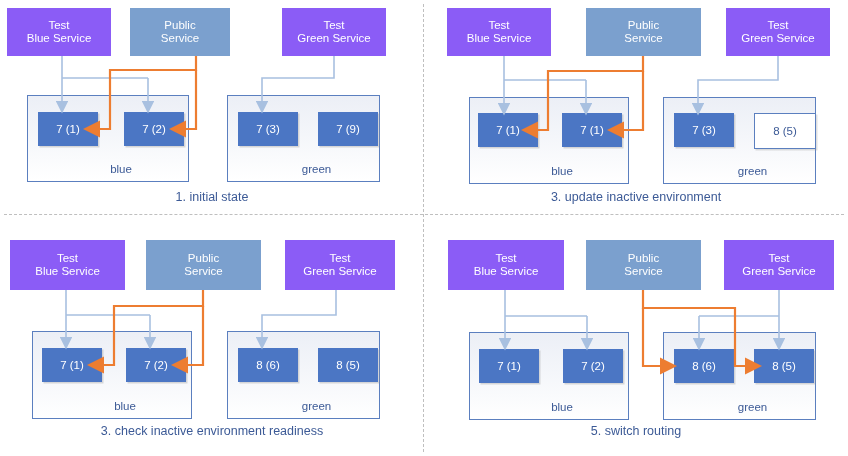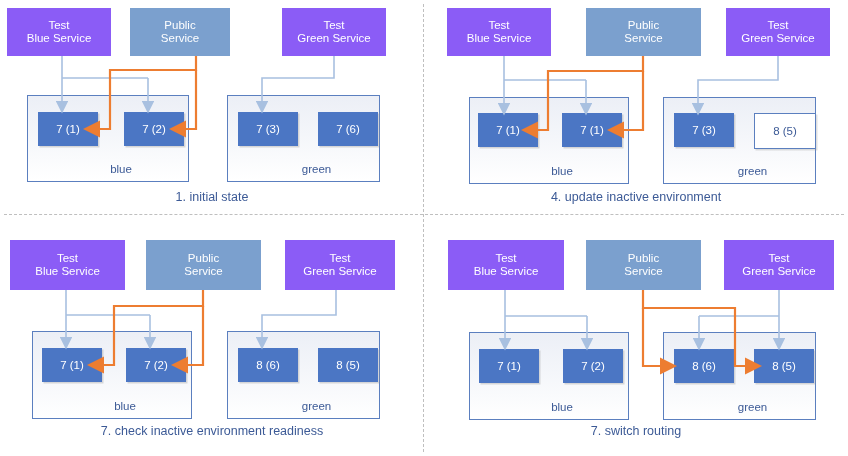--- a/index.html
+++ b/index.html
@@ -68,21 +68,21 @@
   <div class="node filled" style="left:38px;top:112px;">
       <span>7 (1)</span>
     </div>
   <div class="node filled" style="left:124px;top:112px;">
       <span>7 (2)</span>
     </div>
   <div class="node filled" style="left:238px;top:112px;">
       <span>7 (3)</span>
     </div>
   <div class="node filled" style="left:318px;top:112px;">
-      <span>7 (6)</span>
+      <span>7 (9)</span>
     </div>
 
   <svg class="layer">
     <defs>
       <marker id="bArrow1" markerWidth="8" markerHeight="8" refX="2" refY="4" orient="auto">
         <path d="M0,0 L8,4 L0,8 z" fill="#a8c0e0"></path>
       </marker>
       <marker id="oArrow1" markerWidth="8" markerHeight="8" refX="2" refY="4" orient="auto">
         <path d="M0,0 L8,4 L0,8 z" fill="#ed7d31"></path>
       </marker>
@@ -155,21 +155,21 @@
       <path d="M80,56 L80,80 L162,80 M80,80 L80,106" marker-end="url(#bArrow2)"></path>
       <path d="M162,80 L162,106" marker-end="url(#bArrow2)"></path>
       <path d="M354,56 L354,80 L274,80 L274,106" marker-end="url(#bArrow2)"></path>
     </g>
     <g stroke="#ed7d31" stroke-width="2.2" fill="none">
       <path d="M219,56 L219,71 L124,71 L124,130 L110,130" marker-end="url(#oArrow2)"></path>
       <path d="M219,71 L219,130 L196,130" marker-end="url(#oArrow2)"></path>
     </g>
   </svg>
 
-  <div class="caption" style="top:190px;">4. update inactive environment</div>
+  <div class="caption" style="top:190px;">3. update inactive environment</div>
 </div>
 
 <div class="quad q3">
 
   <div class="svc light" style="left:10px;top:12px;width:115px;height:50px;">
     <div>
       <div>Test</div>
       <div>Blue Service</div>
     </div>
   </div>
@@ -219,21 +219,21 @@
       <path d="M66,62 L66,87 L150,87 M66,87 L66,112" marker-end="url(#bArrow3)"></path>
       <path d="M150,87 L150,112" marker-end="url(#bArrow3)"></path>
       <path d="M336,62 L336,87 L262,87 L262,112" marker-end="url(#bArrow3)"></path>
     </g>
     <g stroke="#ed7d31" stroke-width="2.2" fill="none">
       <path d="M203,62 L203,78 L114,78 L114,137 L100,137" marker-end="url(#oArrow3)"></path>
       <path d="M203,78 L203,137 L184,137" marker-end="url(#oArrow3)"></path>
     </g>
   </svg>
 
-  <div class="caption" style="top:196px;">7. check inactive environment readiness</div>
+  <div class="caption" style="top:196px;">3. check inactive environment readiness</div>
 </div>
 
 <div class="quad q4">
 
   <div class="svc light" style="left:24px;top:12px;width:116px;height:50px;">
     <div>
       <div>Test</div>
       <div>Blue Service</div>
     </div>
   </div>
@@ -284,17 +284,17 @@
       <path d="M163,88 L163,113" marker-end="url(#bArrow4)"></path>
       <path d="M355,62 L355,88 L275,88 M355,88 L355,113" marker-end="url(#bArrow4)"></path>
       <path d="M275,88 L275,113" marker-end="url(#bArrow4)"></path>
     </g>
     <g stroke="#ed7d31" stroke-width="2.2" fill="none">
       <path d="M219,62 L219,80 L311,80 L311,138 L325,138" marker-end="url(#oArrow4)"></path>
       <path d="M219,80 L219,138 L240,138" marker-end="url(#oArrow4)"></path>
     </g>
   </svg>
 
-  <div class="caption" style="top:196px;">7. switch routing</div>
+  <div class="caption" style="top:196px;">5. switch routing</div>
 </div>
 
 <div class="divider dv"></div>
 <div class="divider dh"></div>
 
 </body></html>

